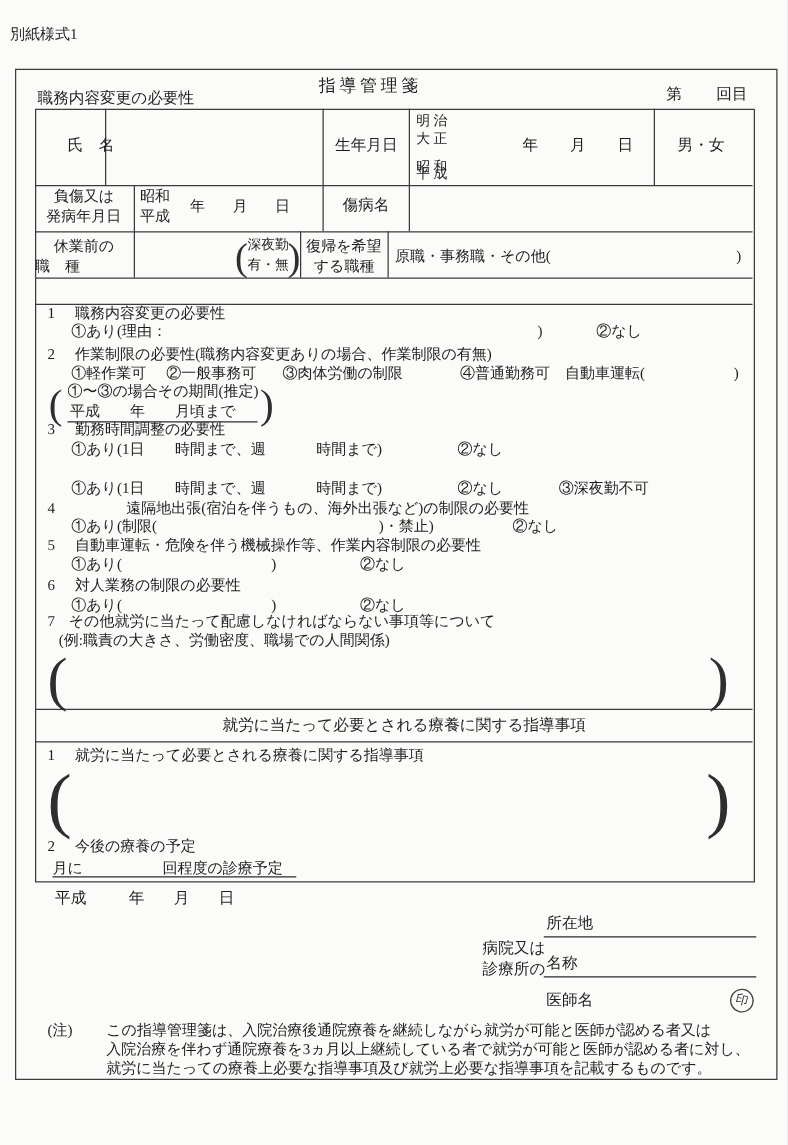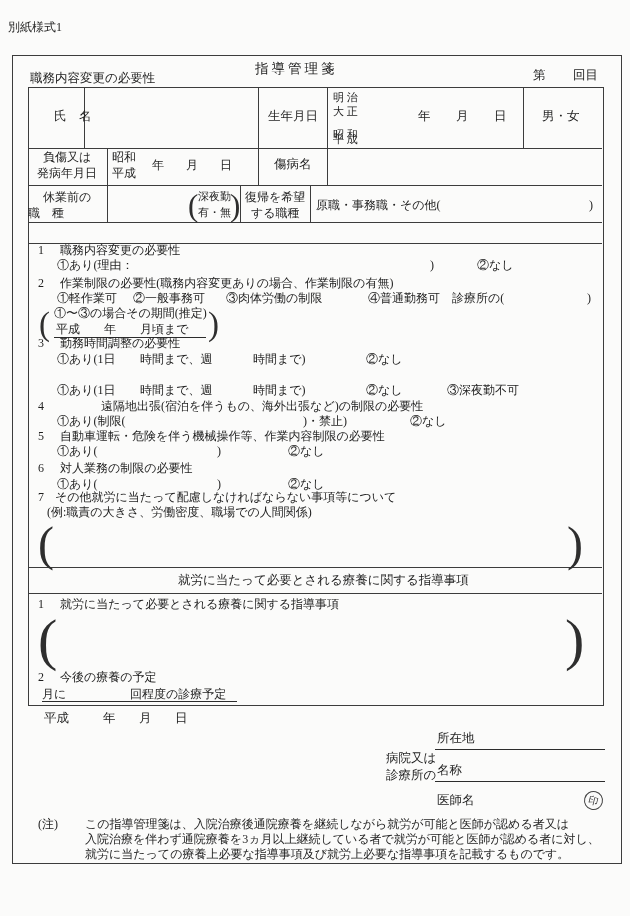--- a/index.html
+++ b/index.html
@@ -92,21 +92,21 @@
   <div class="field" style="left:145px;top:258px;width:280px;height:15px;"></div>
   <div class="t" style="left:430px;top:258px;">)</div>
   <div class="t" style="left:477px;top:258px;">②なし</div>
 
   <div class="t" style="left:38px;top:276px;">2</div>
   <div class="t" style="left:60px;top:276px;">作業制限の必要性(職務内容変更ありの場合、作業制限の有無)</div>
   <div class="t" style="left:57px;top:291px;">①軽作業可</div>
   <div class="t" style="left:133px;top:291px;">②一般事務可</div>
   <div class="t" style="left:226px;top:291px;">③肉体労働の制限</div>
   <div class="t" style="left:368px;top:291px;">④普通勤務可</div>
-  <div class="t" style="left:452px;top:291px;">診療所の(</div>
+  <div class="t" style="left:452px;top:291px;">自動車運転(</div>
   <div class="t" style="left:587px;top:291px;">)</div>
   <div class="bp" style="left:39px;top:308px;font-size:33px;">(</div>
   <div class="t" style="left:54px;top:306px;">①〜③の場合その期間(推定)</div>
   <div class="uline" style="left:54px;top:321px;width:152px;height:16px;"></div>
   <div class="t" style="left:56px;top:322px;">平成　　年　　月頃まで</div>
   <div class="bp" style="left:208px;top:308px;font-size:33px;">)</div>
 
   <div class="t" style="left:38px;top:336px;">3</div>
   <div class="t" style="left:60px;top:336px;">勤務時間調整の必要性</div>
   <div class="t" style="left:57px;top:352px;">①あり(1日</div>

